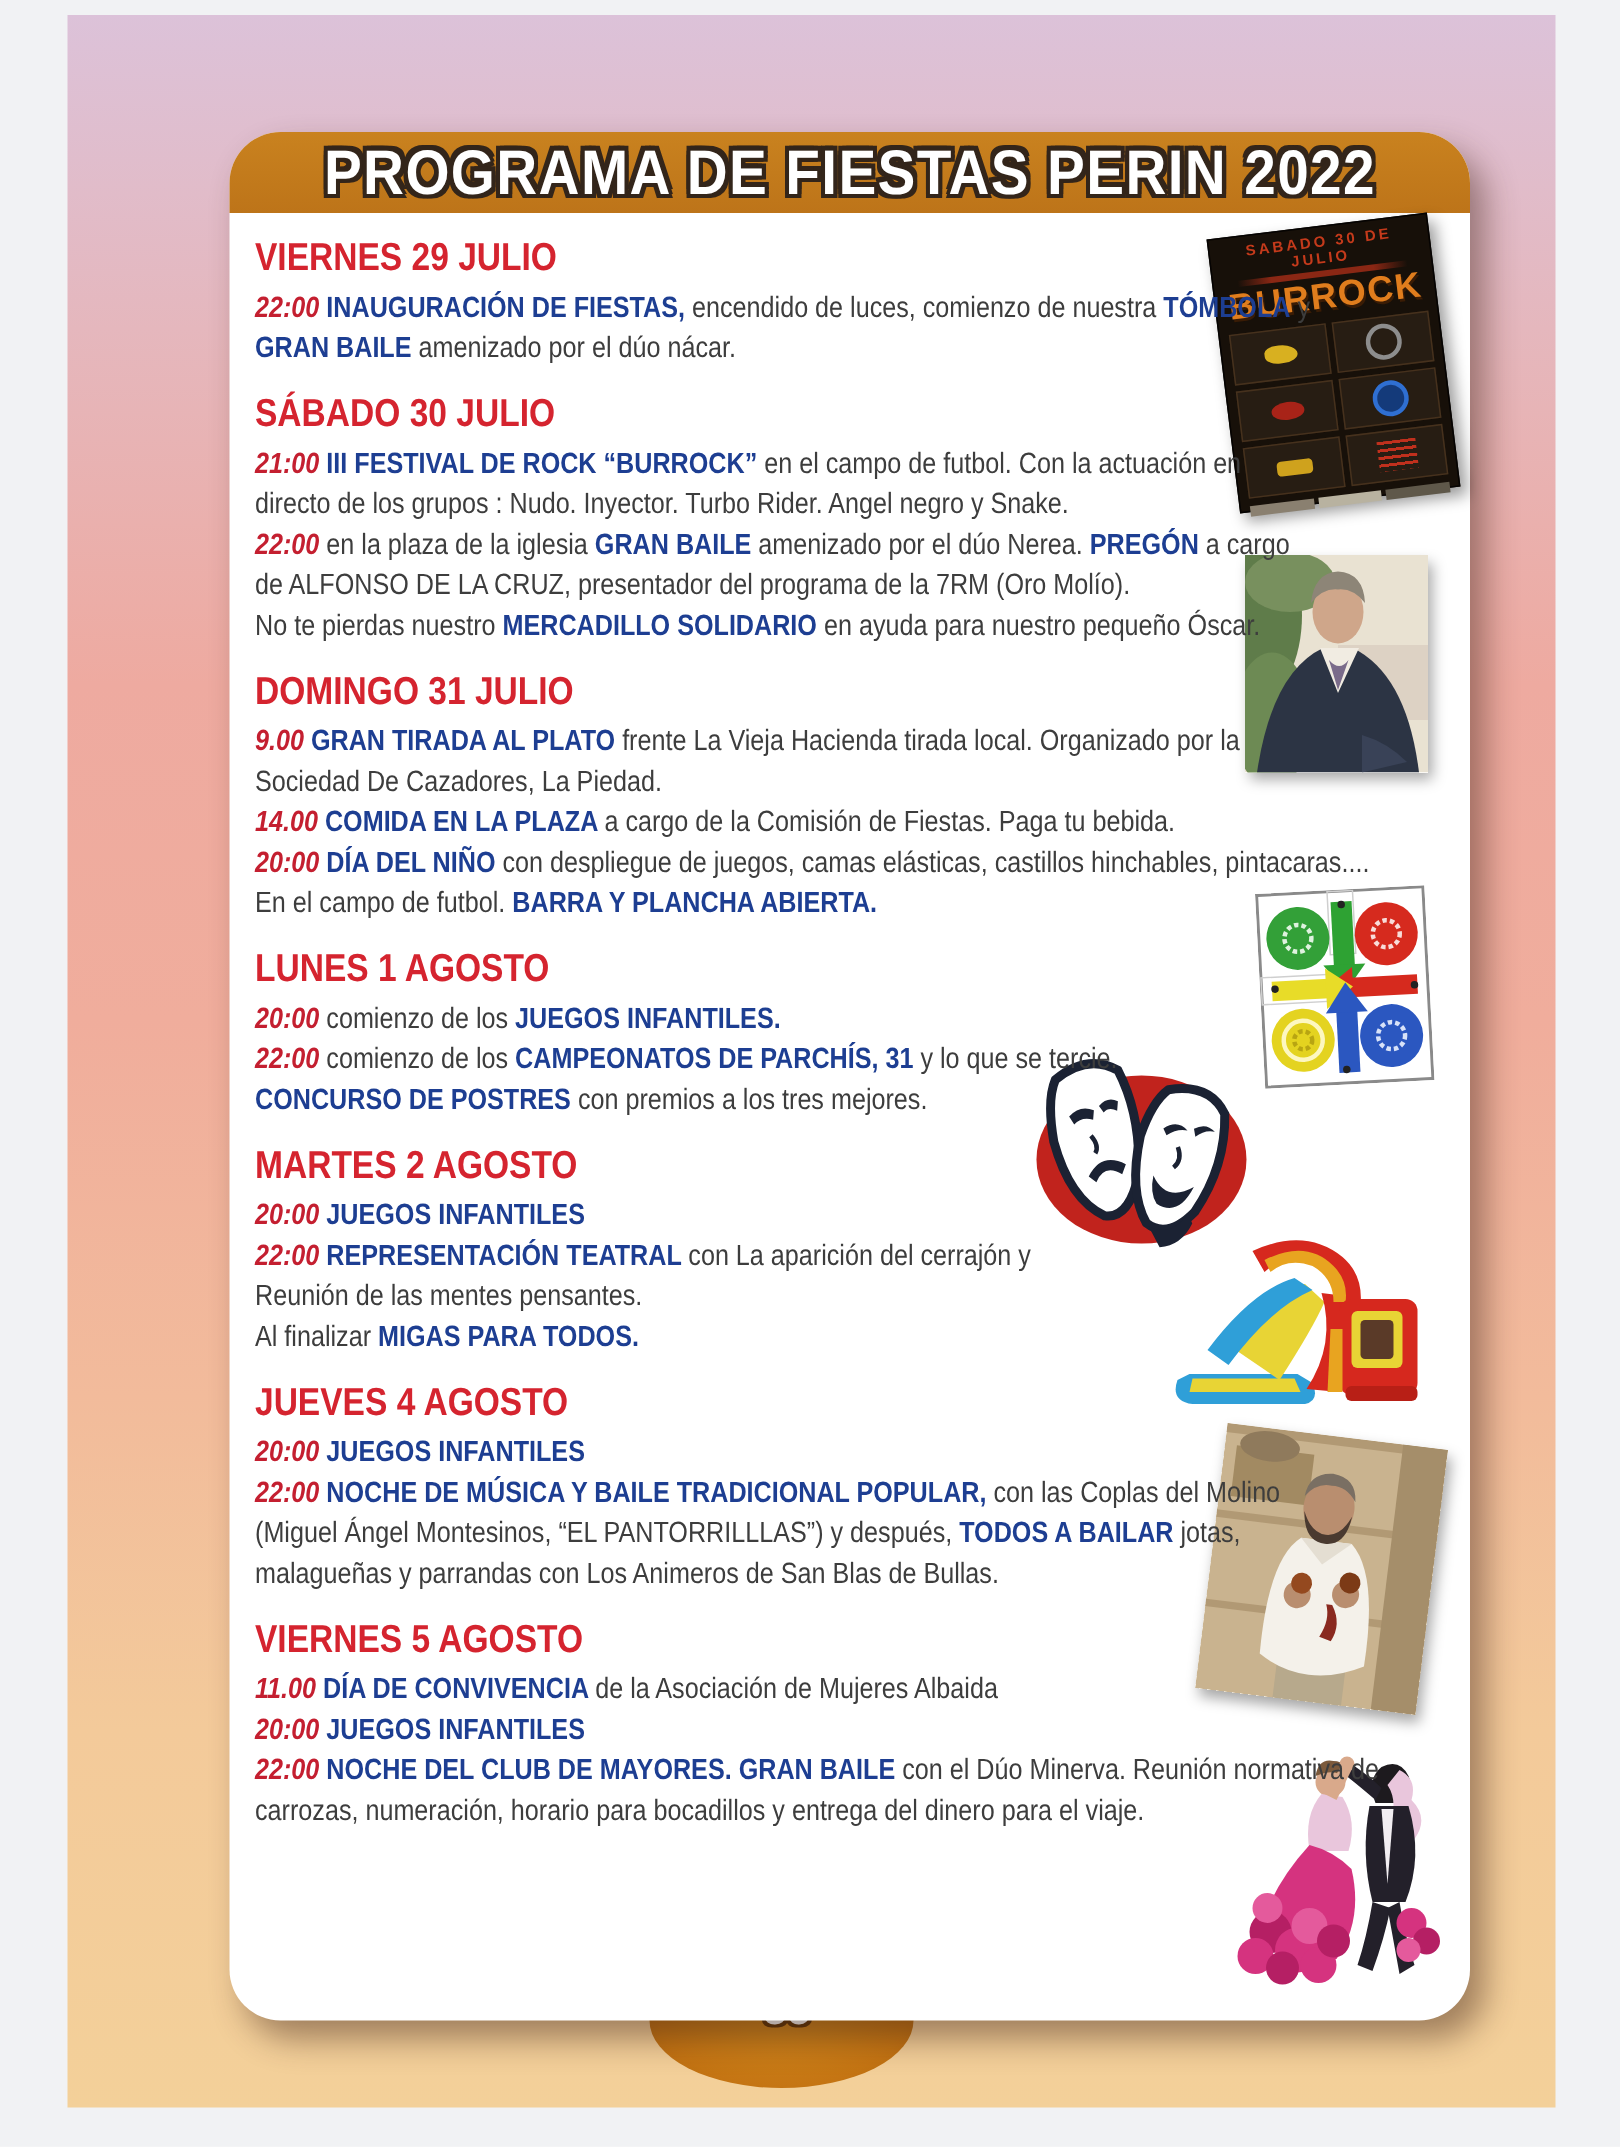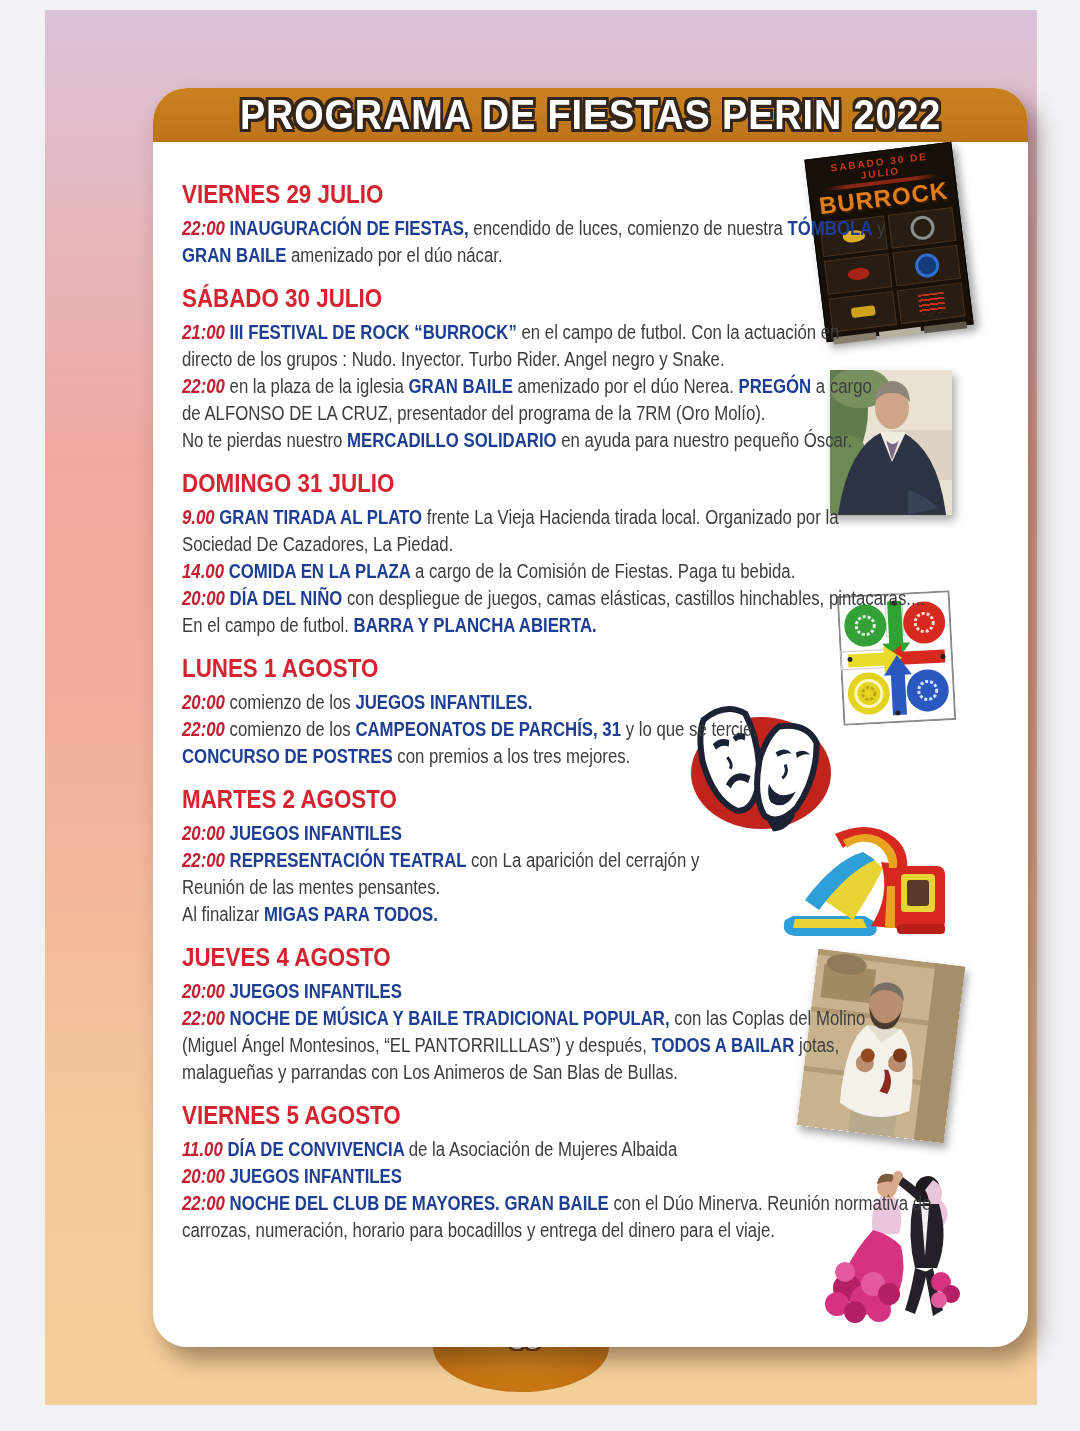--- a/index.html
+++ b/index.html
@@ -1,28 +1,28 @@
 <!DOCTYPE html>
 <html><head>
 <meta charset="utf-8">
 <style>
   html,body{margin:0;padding:0;background:#f1f2f4;}
   .page{position:relative;width:1080px;height:1431px;overflow:hidden;background:#f1f2f4;
         font-family:"Liberation Sans",sans-serif;}
   .sky{position:absolute;left:45px;top:10px;width:992px;height:1395px;
        background:linear-gradient(180deg,#dcc2d9 0%,#e5b7bd 15%,#eeaaa0 32%,#f0ad9c 48%,#f2bb9b 66%,#f3ca9a 82%,#f3d099 100%);}
   .card{position:absolute;left:108px;top:78px;width:827px;height:1259px;background:#ffffff;
-        border-radius:34px;box-shadow:10px 12px 22px rgba(60,30,20,.45);z-index:2;padding-left:48px;}
+        border-radius:34px;box-shadow:10px 12px 22px rgba(60,30,20,.45);z-index:2;}
   .banner{position:absolute;left:0;top:0;width:100%;height:54px;background:linear-gradient(180deg,#c9821f 0%,#bd7419 100%);
           border-radius:34px 34px 0 0;display:flex;align-items:center;justify-content:center;}
   .banner h1{margin:0;color:#fff;font-size:42px;font-weight:800;letter-spacing:1px;white-space:nowrap;
              transform:scaleX(0.9);
              text-shadow:-3px -3px 0 #33251a,3px -3px 0 #33251a,-3px 3px 0 #33251a,3px 3px 0 #33251a,
                          -3px 0 0 #33251a,3px 0 0 #33251a,0 -3px 0 #33251a,0 3px 0 #33251a;}
-  .content{position:absolute;left:29px;top:54px;right:0;padding-top:14px;z-index:3;margin-top:23px;}
+  .content{position:absolute;left:17px;top:54px;right:0;padding-top:14px;z-index:3;}
   .day{margin:0 0 14px 0;}
   .day-heading{margin:0 0 6px 0;font-size:26px;line-height:30px;font-weight:800;color:#d5242f;
                letter-spacing:0px;white-space:nowrap;transform:scaleX(0.86);transform-origin:0 50%;}
   .day-line{font-size:19.5px;line-height:27px;white-space:nowrap;transform:scaleX(0.86);transform-origin:0 50%;}
   .seg-time{color:#c41f30;font-weight:700;font-style:italic;}
   .seg-event{color:#1d3e92;font-weight:700;}
   .seg-plain{color:#3d3d3d;font-weight:400;}
   
   .art{position:absolute;z-index:1;}
   .poster{left:662px;top:62px;width:148px;height:184px;transform:rotate(-7deg);

